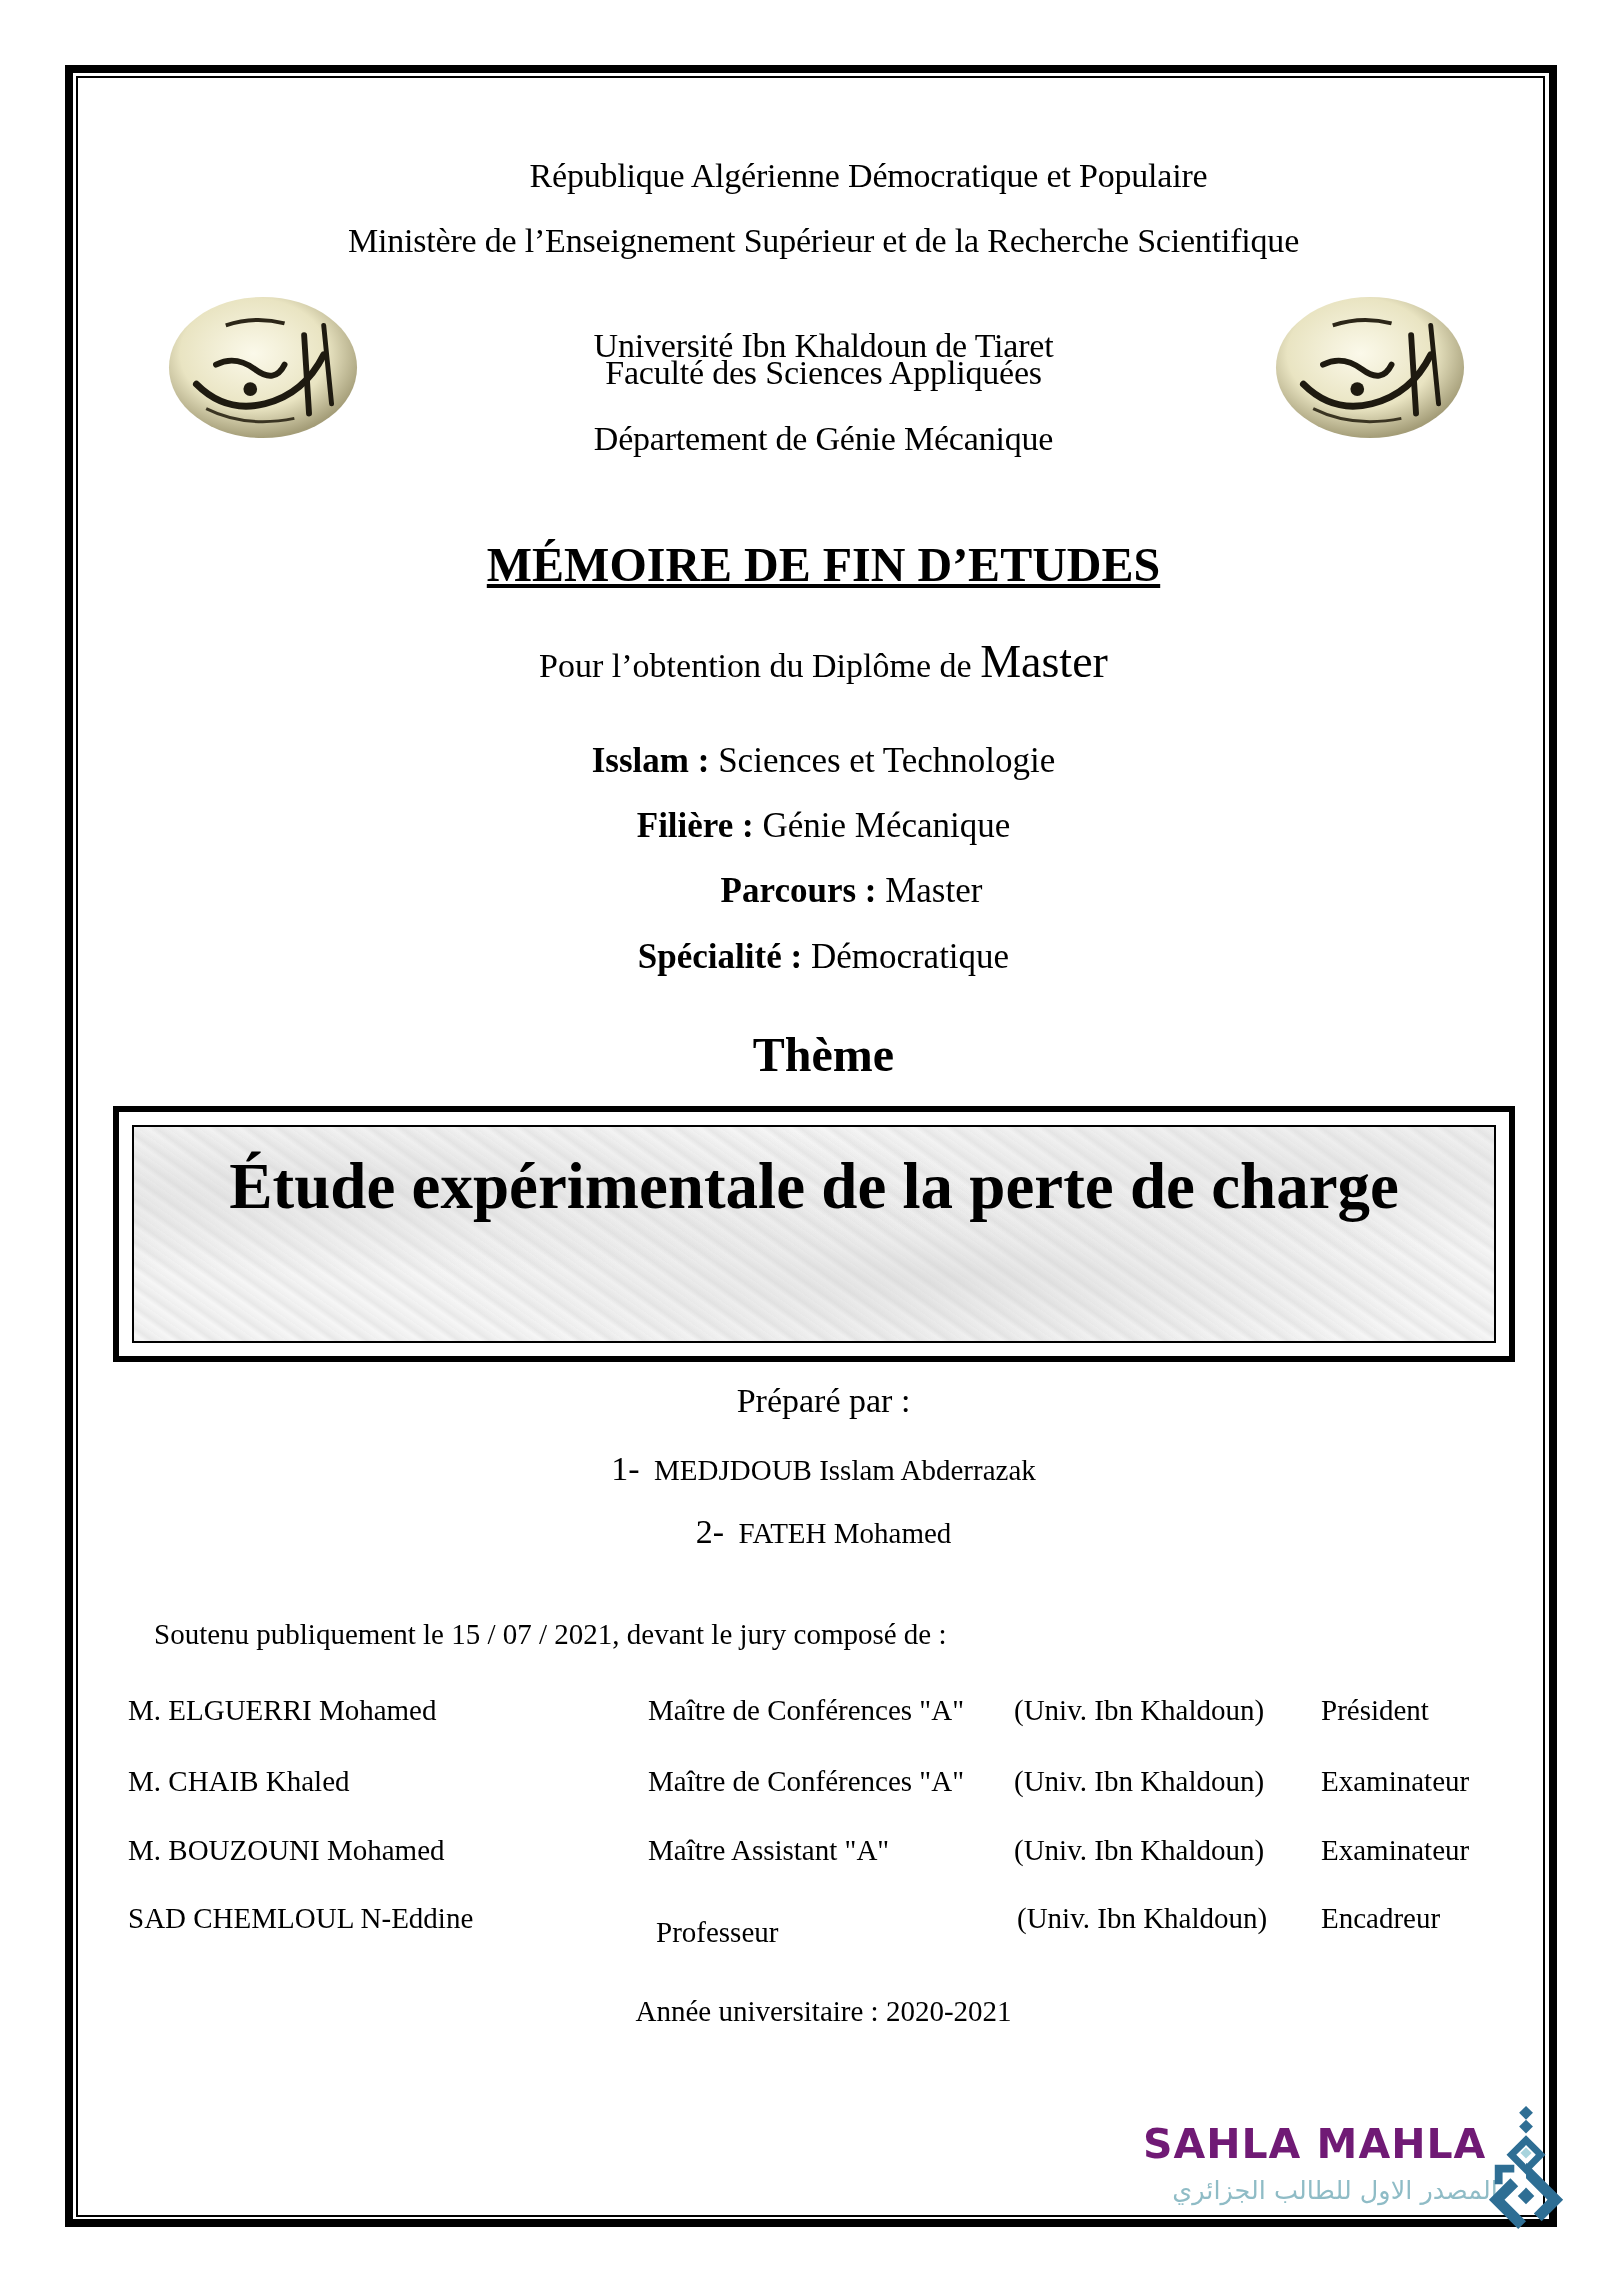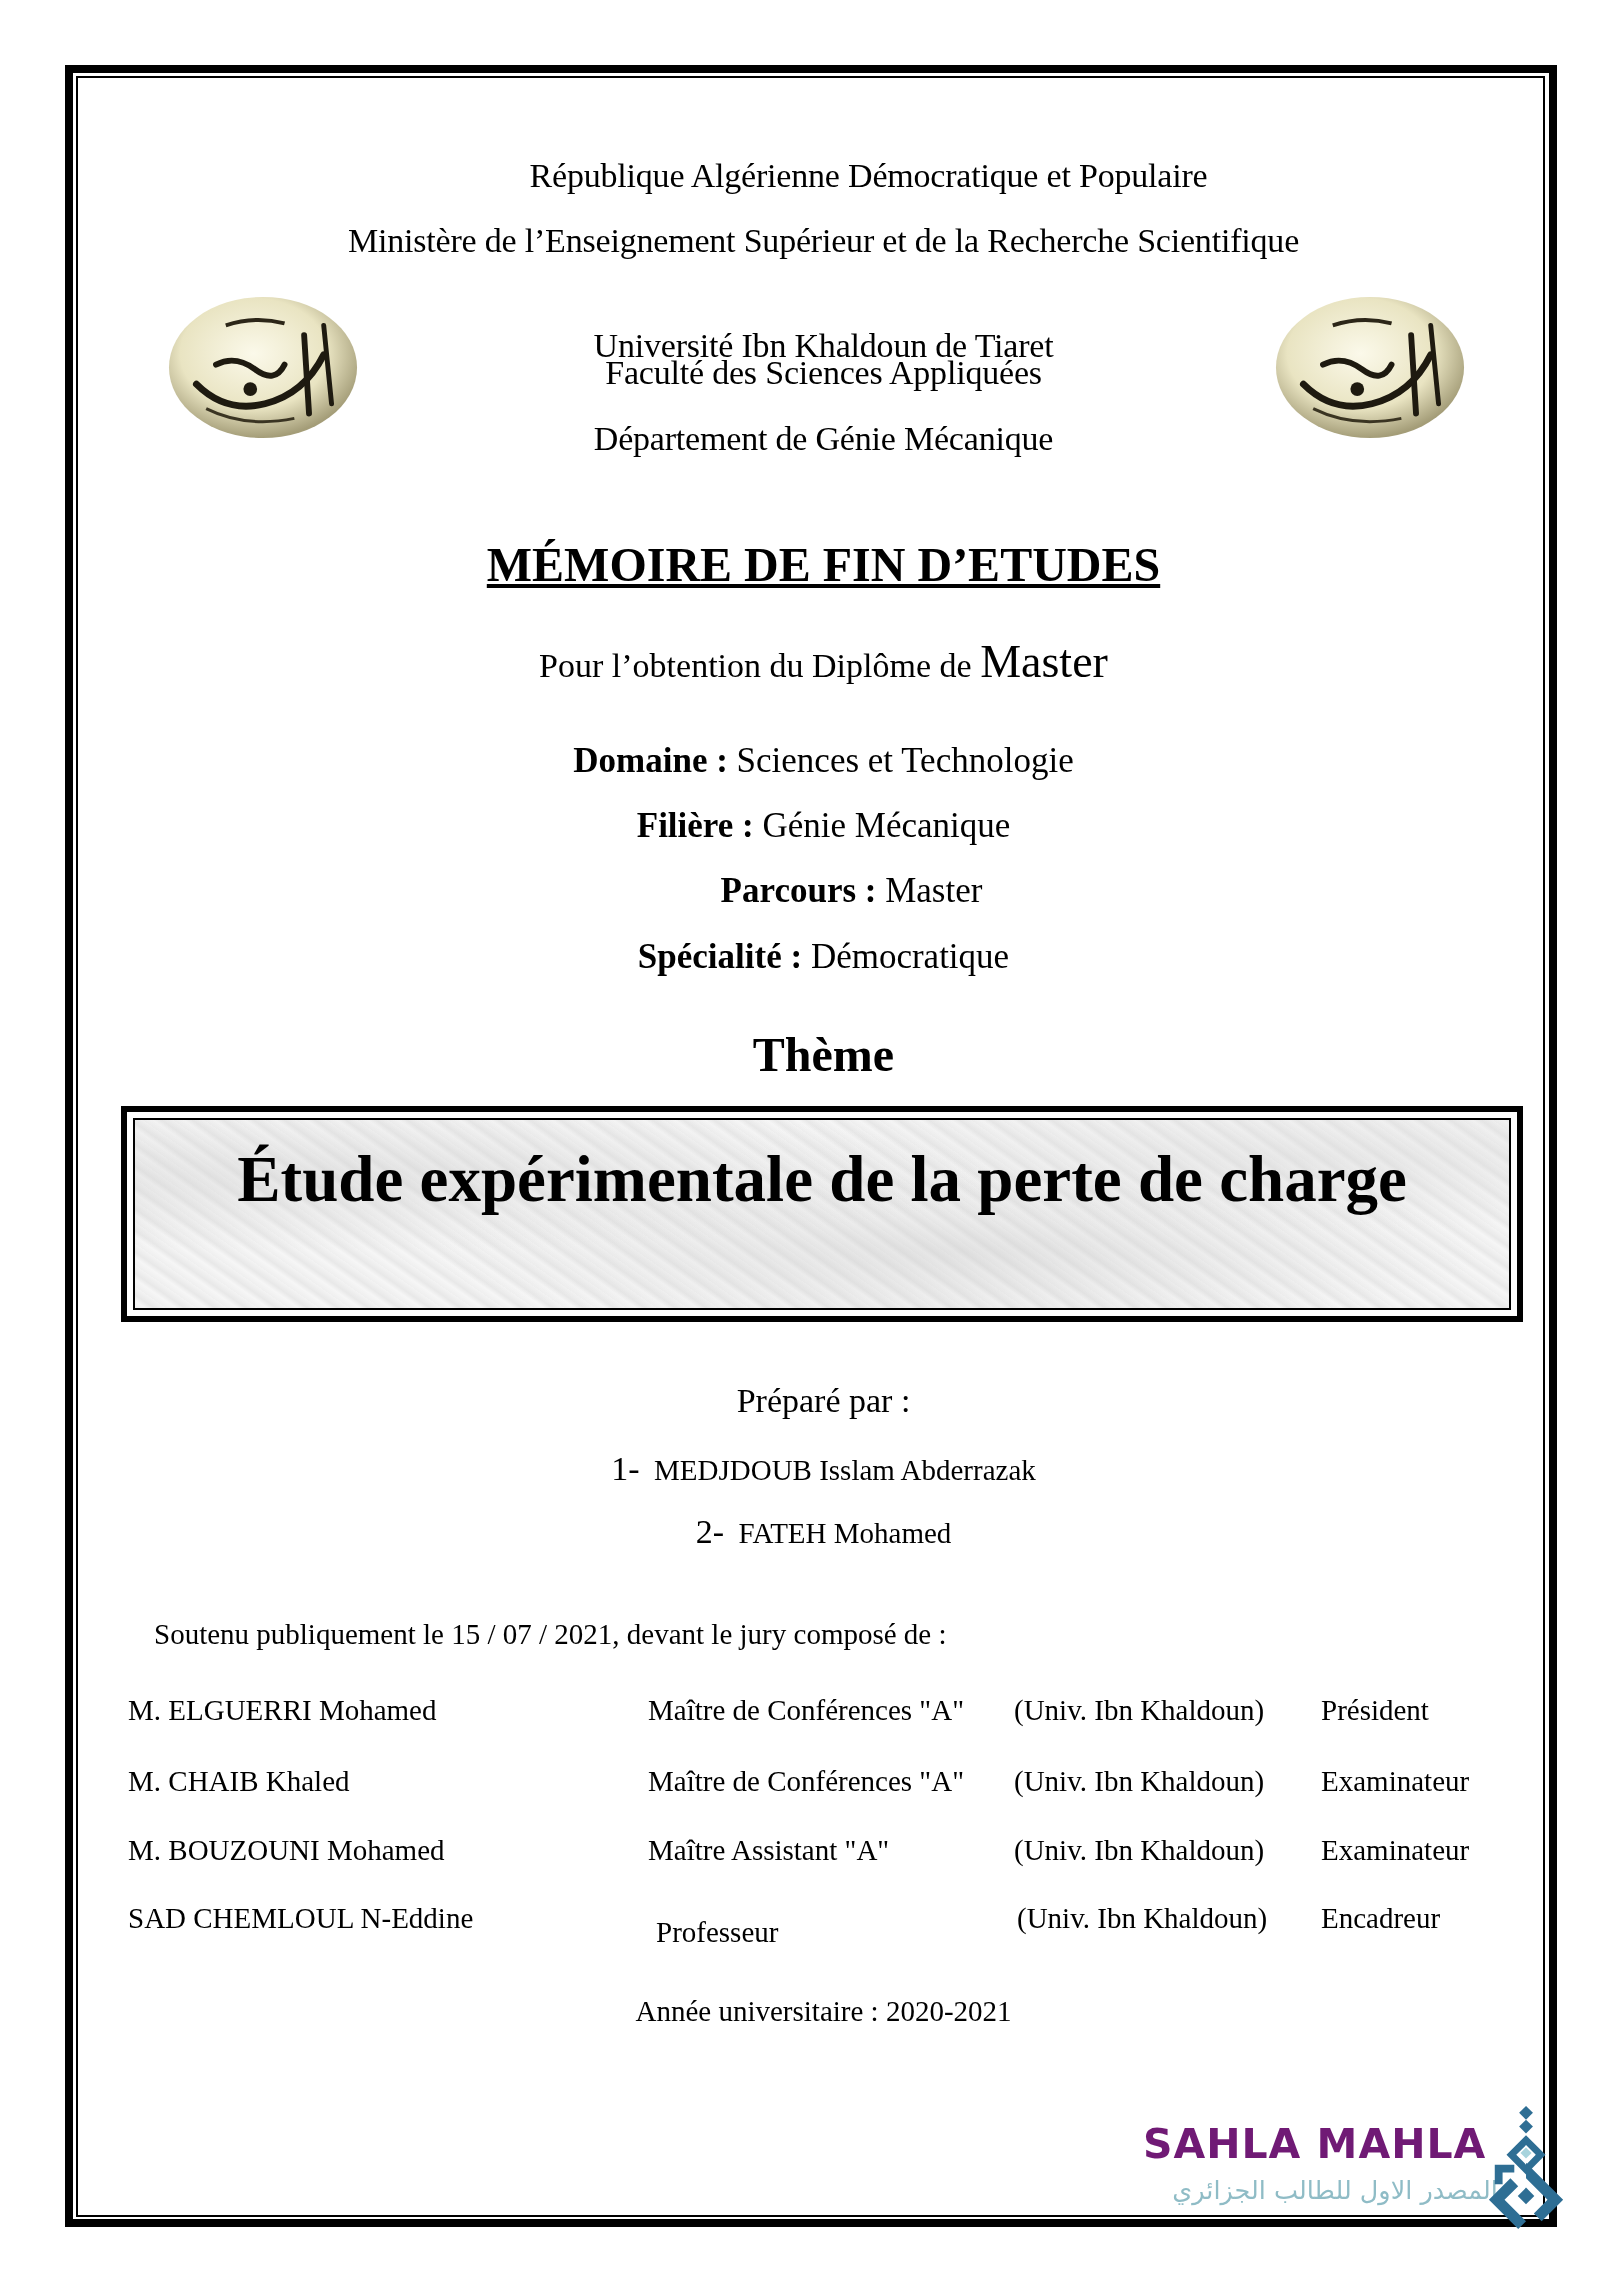--- a/index.html
+++ b/index.html
@@ -66,28 +66,28 @@
   }
   .field b {
     font-weight: bold;
   }
   .theme-label {
     font-size: 48px;
     font-weight: bold;
   }
   .theme-box {
     position: absolute;
-    left: 121px;
+    left: 113px;
     top: 1106px;
     width: 1402px;
-    height: 216px;
+    height: 256px;
     box-sizing: border-box;
     border: 6.9px solid #000;
     background: #fff;
-    padding: 6px;
+    padding: 13px;
   }
   .theme-box-inner {
     width: 100%;
     height: 100%;
     box-sizing: border-box;
     border: 2px solid #000;
     background:
       radial-gradient(ellipse at 15% 30%, rgba(200,200,200,0.35) 0, rgba(255,255,255,0) 40%),
       radial-gradient(ellipse at 60% 70%, rgba(190,190,190,0.30) 0, rgba(255,255,255,0) 45%),
       radial-gradient(ellipse at 85% 20%, rgba(210,210,210,0.35) 0, rgba(255,255,255,0) 35%),
@@ -227,21 +227,21 @@
 <div class="line hdr" style="top:288px;margin-top:39px;">Université Ibn Khaldoun de Tiaret</div>
 <div class="line hdr" style="top:354px;">Faculté des Sciences Appliquées</div>
 <div class="line hdr" style="top:420px;">Département de Génie Mécanique</div>
 
 <div class="line title-main" style="top:537px;">MÉMOIRE DE FIN D’ETUDES</div>
 <div class="line subtitle" style="top:635px;">
   <span>Pour l’obtention du Diplôme de </span><span class="big">Master</span>
 </div>
 
 <div class="line field" style="top:741px;">
-  <b>Domaine :</b><span> Sciences et Technologie</span>
+  <b>Isslam :</b><span> Sciences et Technologie</span>
 </div>
 <div class="line field" style="top:806px;">
   <b>Filière :</b><span> Génie Mécanique</span>
 </div>
 <div class="line field" style="top:871px;padding-left:28px;">
   <b>Parcours :</b><span> Master</span>
 </div>
 <div class="line field" style="top:937px;">
   <b>Spécialité :</b><span> Démocratique</span>
 </div>

